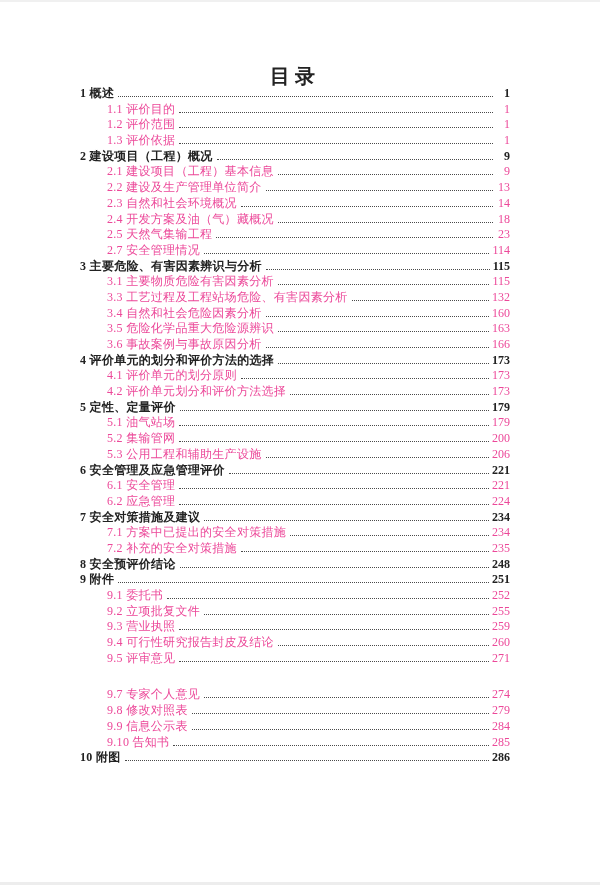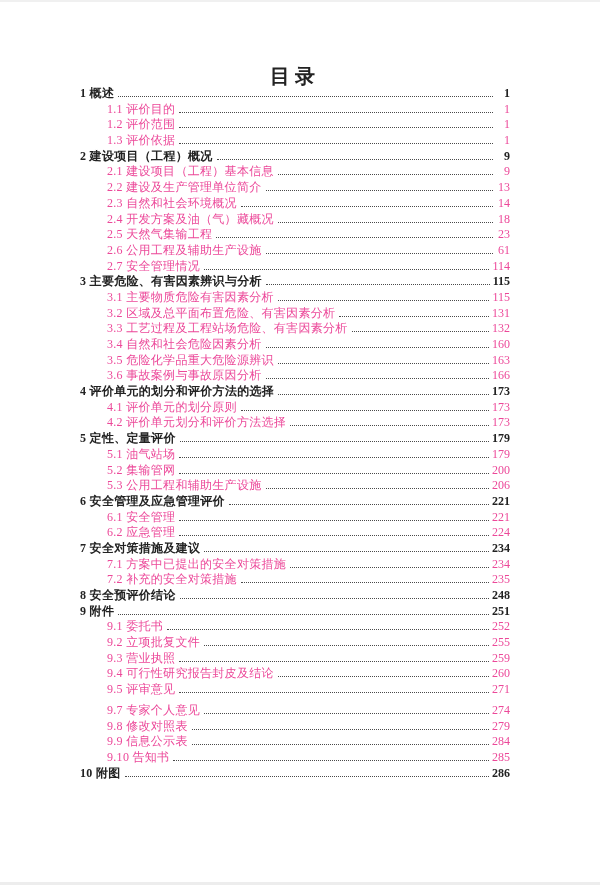--- a/index.html
+++ b/index.html
@@ -73,21 +73,21 @@
     border-bottom: 1px dotted #4a4a4a;
     margin: 0 3px 3px 4px;
     min-width: 10px;
   }
   .toc-page {
     text-align: right;
     min-width: 14px;
     white-space: nowrap;
   }
   .gap-before {
-    margin-top: 5px;
+    margin-top: 21px;
     justify-content: space-between;
   }
 </style>
 </head>
 <body>
 
 <div class="document-page">
   <div class="edge-strip-top"></div>
   <h1 class="doc-title">目录</h1>
   <div class="toc-list">
@@ -135,43 +135,33 @@
         <span class="toc-label">2.4 开发方案及油（气）藏概况</span>
         <span class="leader"></span>
         <span class="toc-page">18</span>
       </div>
       <div class="toc-row level-1">
         <span class="toc-label">2.5 天然气集输工程</span>
         <span class="leader"></span>
         <span class="toc-page">23</span>
       </div>
       <div class="toc-row level-1">
-        <span class="toc-label">2.6 公用工程及辅助生产设施</span>
-        <span class="leader"></span>
-        <span class="toc-page">61</span>
-      </div>
-      <div class="toc-row level-1">
         <span class="toc-label">2.7 安全管理情况</span>
         <span class="leader"></span>
         <span class="toc-page">114</span>
       </div>
       <div class="toc-row level-0">
         <span class="toc-label">3 主要危险、有害因素辨识与分析</span>
         <span class="leader"></span>
         <span class="toc-page">115</span>
       </div>
       <div class="toc-row level-1">
         <span class="toc-label">3.1 主要物质危险有害因素分析</span>
         <span class="leader"></span>
         <span class="toc-page">115</span>
-      </div>
-      <div class="toc-row level-1">
-        <span class="toc-label">3.2 区域及总平面布置危险、有害因素分析</span>
-        <span class="leader"></span>
-        <span class="toc-page">131</span>
       </div>
       <div class="toc-row level-1">
         <span class="toc-label">3.3 工艺过程及工程站场危险、有害因素分析</span>
         <span class="leader"></span>
         <span class="toc-page">132</span>
       </div>
       <div class="toc-row level-1">
         <span class="toc-label">3.4 自然和社会危险因素分析</span>
         <span class="leader"></span>
         <span class="toc-page">160</span>

